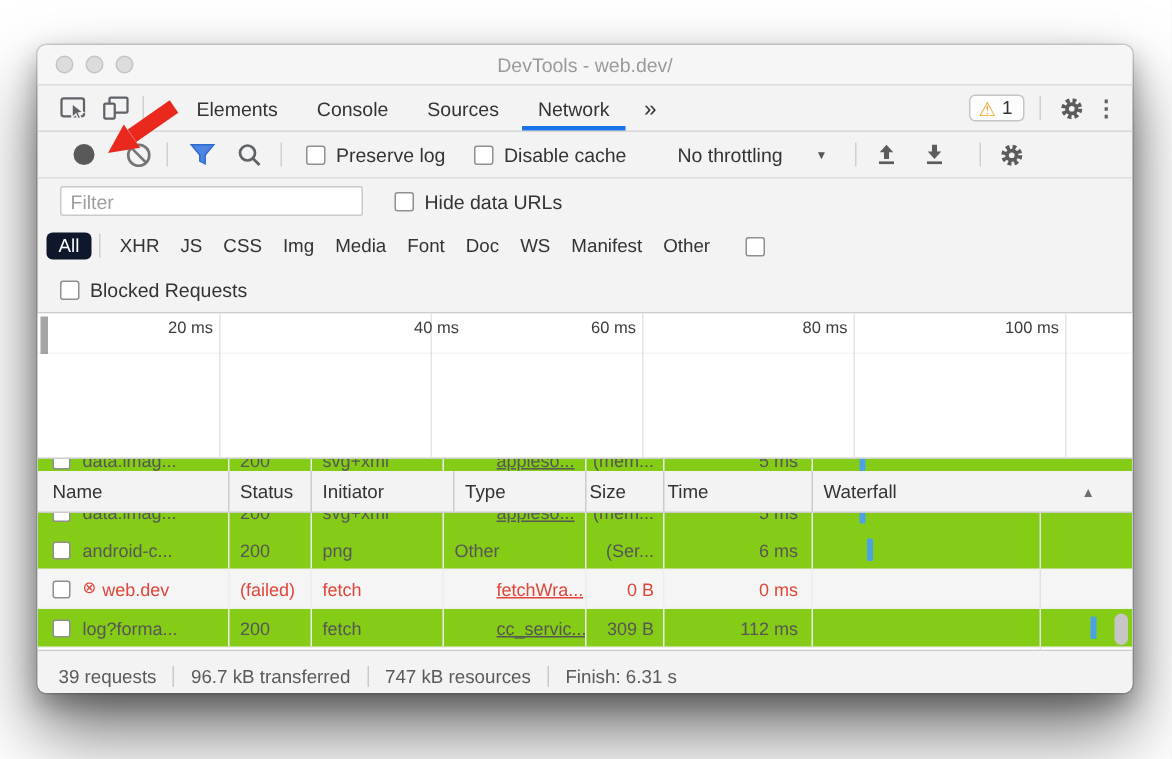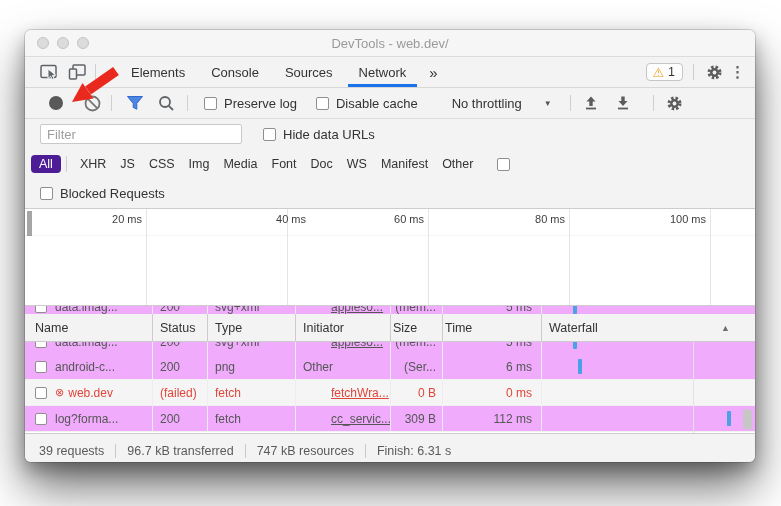--- a/index.html
+++ b/index.html
@@ -42,41 +42,41 @@
   .throttle{display:flex;align-items:center;margin-left:34px;font-size:13px;color:#333;}
   .dd-arrow{font-size:8px;color:#555;margin-left:22px;}
   
   .filter-row{height:30px;min-height:30px;display:flex;align-items:center;padding-left:15px;}
   .filter-input{width:202px;height:20px;border:1px solid #c9c9c9;border-radius:2px;background:#fff;
     font-size:13px;padding:0 6px;box-sizing:border-box;font-family:"Liberation Sans",sans-serif;color:#333;}
   .filter-input::placeholder{color:#9e9e9e;}
   
   .chips-row{height:30px;min-height:30px;display:flex;align-items:center;padding-left:6px;}
   .chip{font-size:12.5px;color:#333;padding:2px 6px;border-radius:4px;margin-right:2px;}
-  .chip.selected{background:#4c1d95;color:#fff;padding:2px 8px;margin-right:0;}
+  .chip.selected{background:#0f172a;color:#fff;padding:2px 8px;margin-right:0;}
   .chips-row .vsep{margin:0 7px 0 5px;}
   
   .blocked-row{height:29px;min-height:29px;display:flex;align-items:center;padding-left:15px;border-bottom:1px solid #ccc;}
   
   .overview{height:96px;min-height:96px;background:#fff;border-bottom:1px solid #ccc;position:relative;}
   .overview::after{content:"";position:absolute;left:0;right:0;top:26px;height:1px;background:rgba(0,0,0,.04);}
   .gridline{position:absolute;top:0;bottom:0;width:1px;background:#e5e5e5;}
   .t-label{position:absolute;top:4px;font-size:11px;color:#3d3d3d;}
   .ov-artifact{position:absolute;left:2px;top:2px;width:5px;height:25px;background:#a5a5a5;}
   
   .row-sliver{height:8px;min-height:8px;overflow:hidden;background:#fff;}
   .row-sliver .row{transform:translateY(-12px);border-bottom:none;}
   .table-header{display:flex;height:27px;min-height:27px;background:#f3f3f3;border-bottom:1px solid #ccc;
     align-items:stretch;font-size:12.5px;color:#333;position:relative;}
   .th{border-right:1px solid #ccc;display:flex;align-items:center;padding-left:7px;box-sizing:border-box;}
   .th:first-child{padding-left:10px;}
   .th:last-child{border-right:none;}
   .sort-arrow{position:absolute;right:25px;top:9px;font-size:9px;color:#6e6e6e;}
   .table-body{position:relative;height:91px;min-height:91px;background:#fff;overflow:hidden;}
-  .row{display:flex;height:25px;align-items:stretch;font-size:12px;color:#565656;background:#f0abfc;border-bottom:1px solid #f0f0f0;}
+  .row{display:flex;height:25px;align-items:stretch;font-size:12px;color:#565656;background:#84cc16;border-bottom:1px solid #f0f0f0;}
   .row.shaded{background:#f5f5f5;}
   .row-partial{height:12px;overflow:hidden;}
   .row-partial .row{transform:translateY(-13px);}
   .cell{border-right:1px solid #ededed;display:flex;align-items:center;padding-left:7px;
     box-sizing:border-box;overflow:hidden;white-space:nowrap;}
   .c-name{width:128px;min-width:128px;padding-left:10px;}
   .c-status{width:55px;min-width:55px;}
   .c-type{width:88px;min-width:88px;}
   .c-init{width:95px;min-width:95px;}
   .c-size{width:52px;min-width:52px;justify-content:flex-end;padding-right:6px;padding-left:2px;}
@@ -265,22 +265,22 @@
         </div>
         <div class="cell c-wf">
           <div class="wf-bar" style="left: 31px; background: rgb(74, 161, 230);"></div>
         </div>
       </div>
     </div>
 
   <div class="table-header" id="table-header">
       <div class="th c-name" style="justify-content: flex-start;">Name</div>
       <div class="th c-status" style="justify-content: flex-start;">Status</div>
+      <div class="th c-init" style="justify-content: flex-start;">Initiator</div>
       <div class="th c-type" style="justify-content: flex-start;">Type</div>
-      <div class="th c-init" style="justify-content: flex-start;">Initiator</div>
       <div class="th c-size" style="justify-content: flex-start;">Size</div>
       <div class="th c-time" style="justify-content: flex-start;">Time</div>
       <div class="th c-wf" style="justify-content: flex-start;">Waterfall</div>
       <div class="sort-arrow">▲</div>
     </div>
 
   <div class="table-body" id="table-body">
     <div class="row-partial">
         <div class="row">
           <div class="cell c-name">

